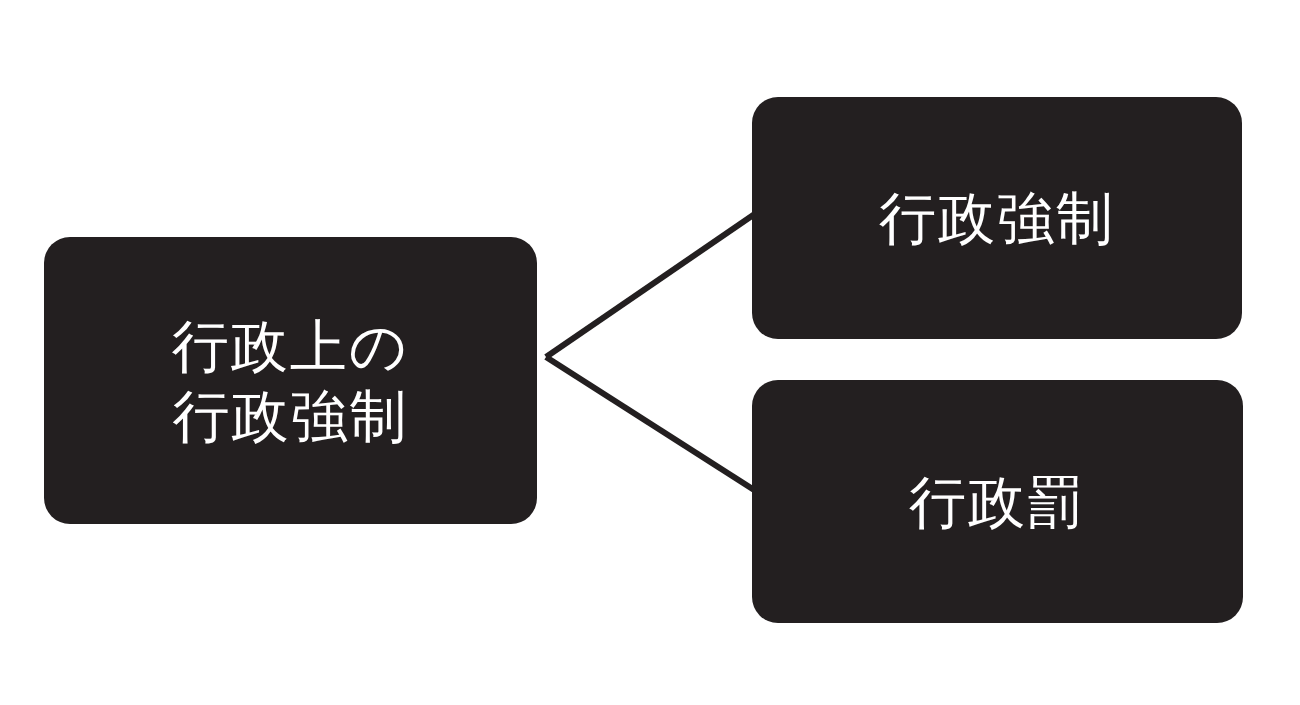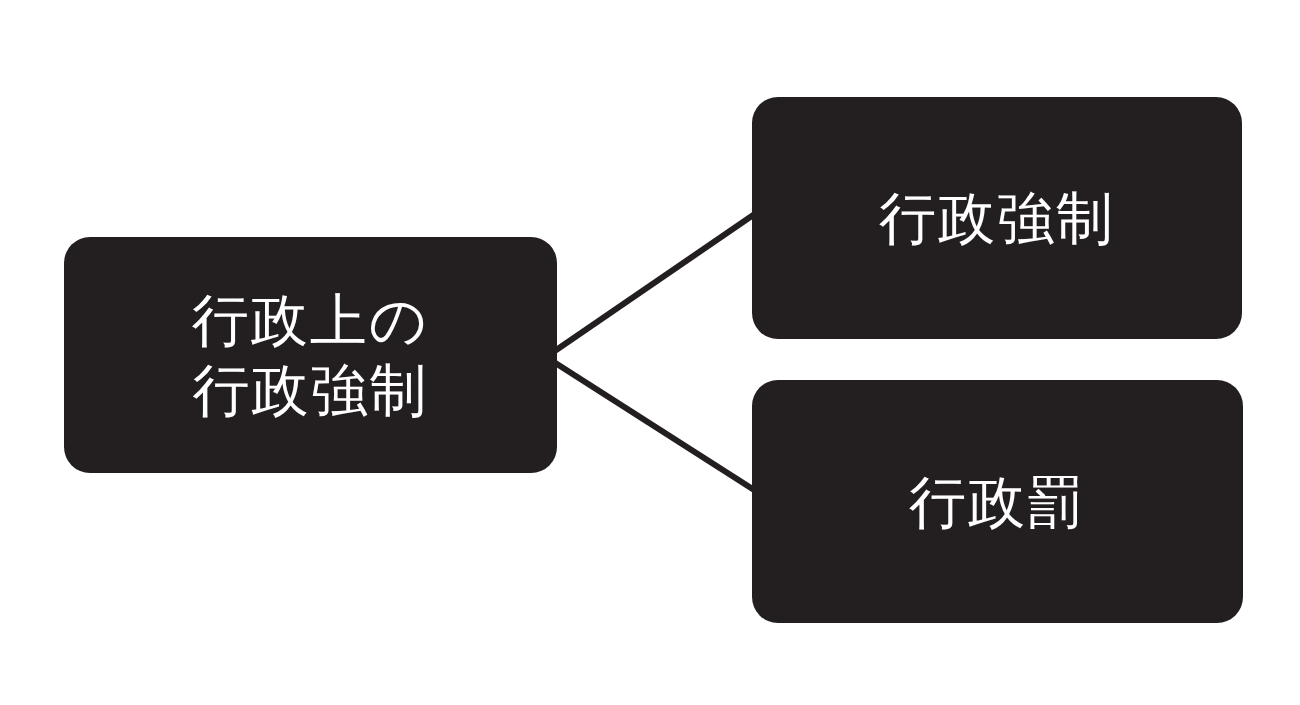--- a/index.html
+++ b/index.html
@@ -37,21 +37,21 @@
     color: var(--box-text);
     border-radius: 26px;
     display: flex;
     align-items: center;
     justify-content: center;
     text-align: center;
     font-size: 57px;
     line-height: 70px;
     letter-spacing: 2px;
   }
-  .node-root   { left: 64px;  top: 237px; width: 493px; height: 236px; }
+  .node-root   { left: 44px;  top: 237px; width: 493px; height: 287px; }
   .node-top    { left: 752px; top: 97px;  width: 490px; height: 242px; }
   .node-bottom { left: 752px; top: 380px; width: 491px; height: 243px; align-items: center; }
   .label-line { display: block; }
 </style>
 </head>
 <body>
 
 <div class="canvas">
 
   <svg class="connectors" viewBox="0 0 1300 705" xmlns="http://www.w3.org/2000/svg" aria-hidden="true">

